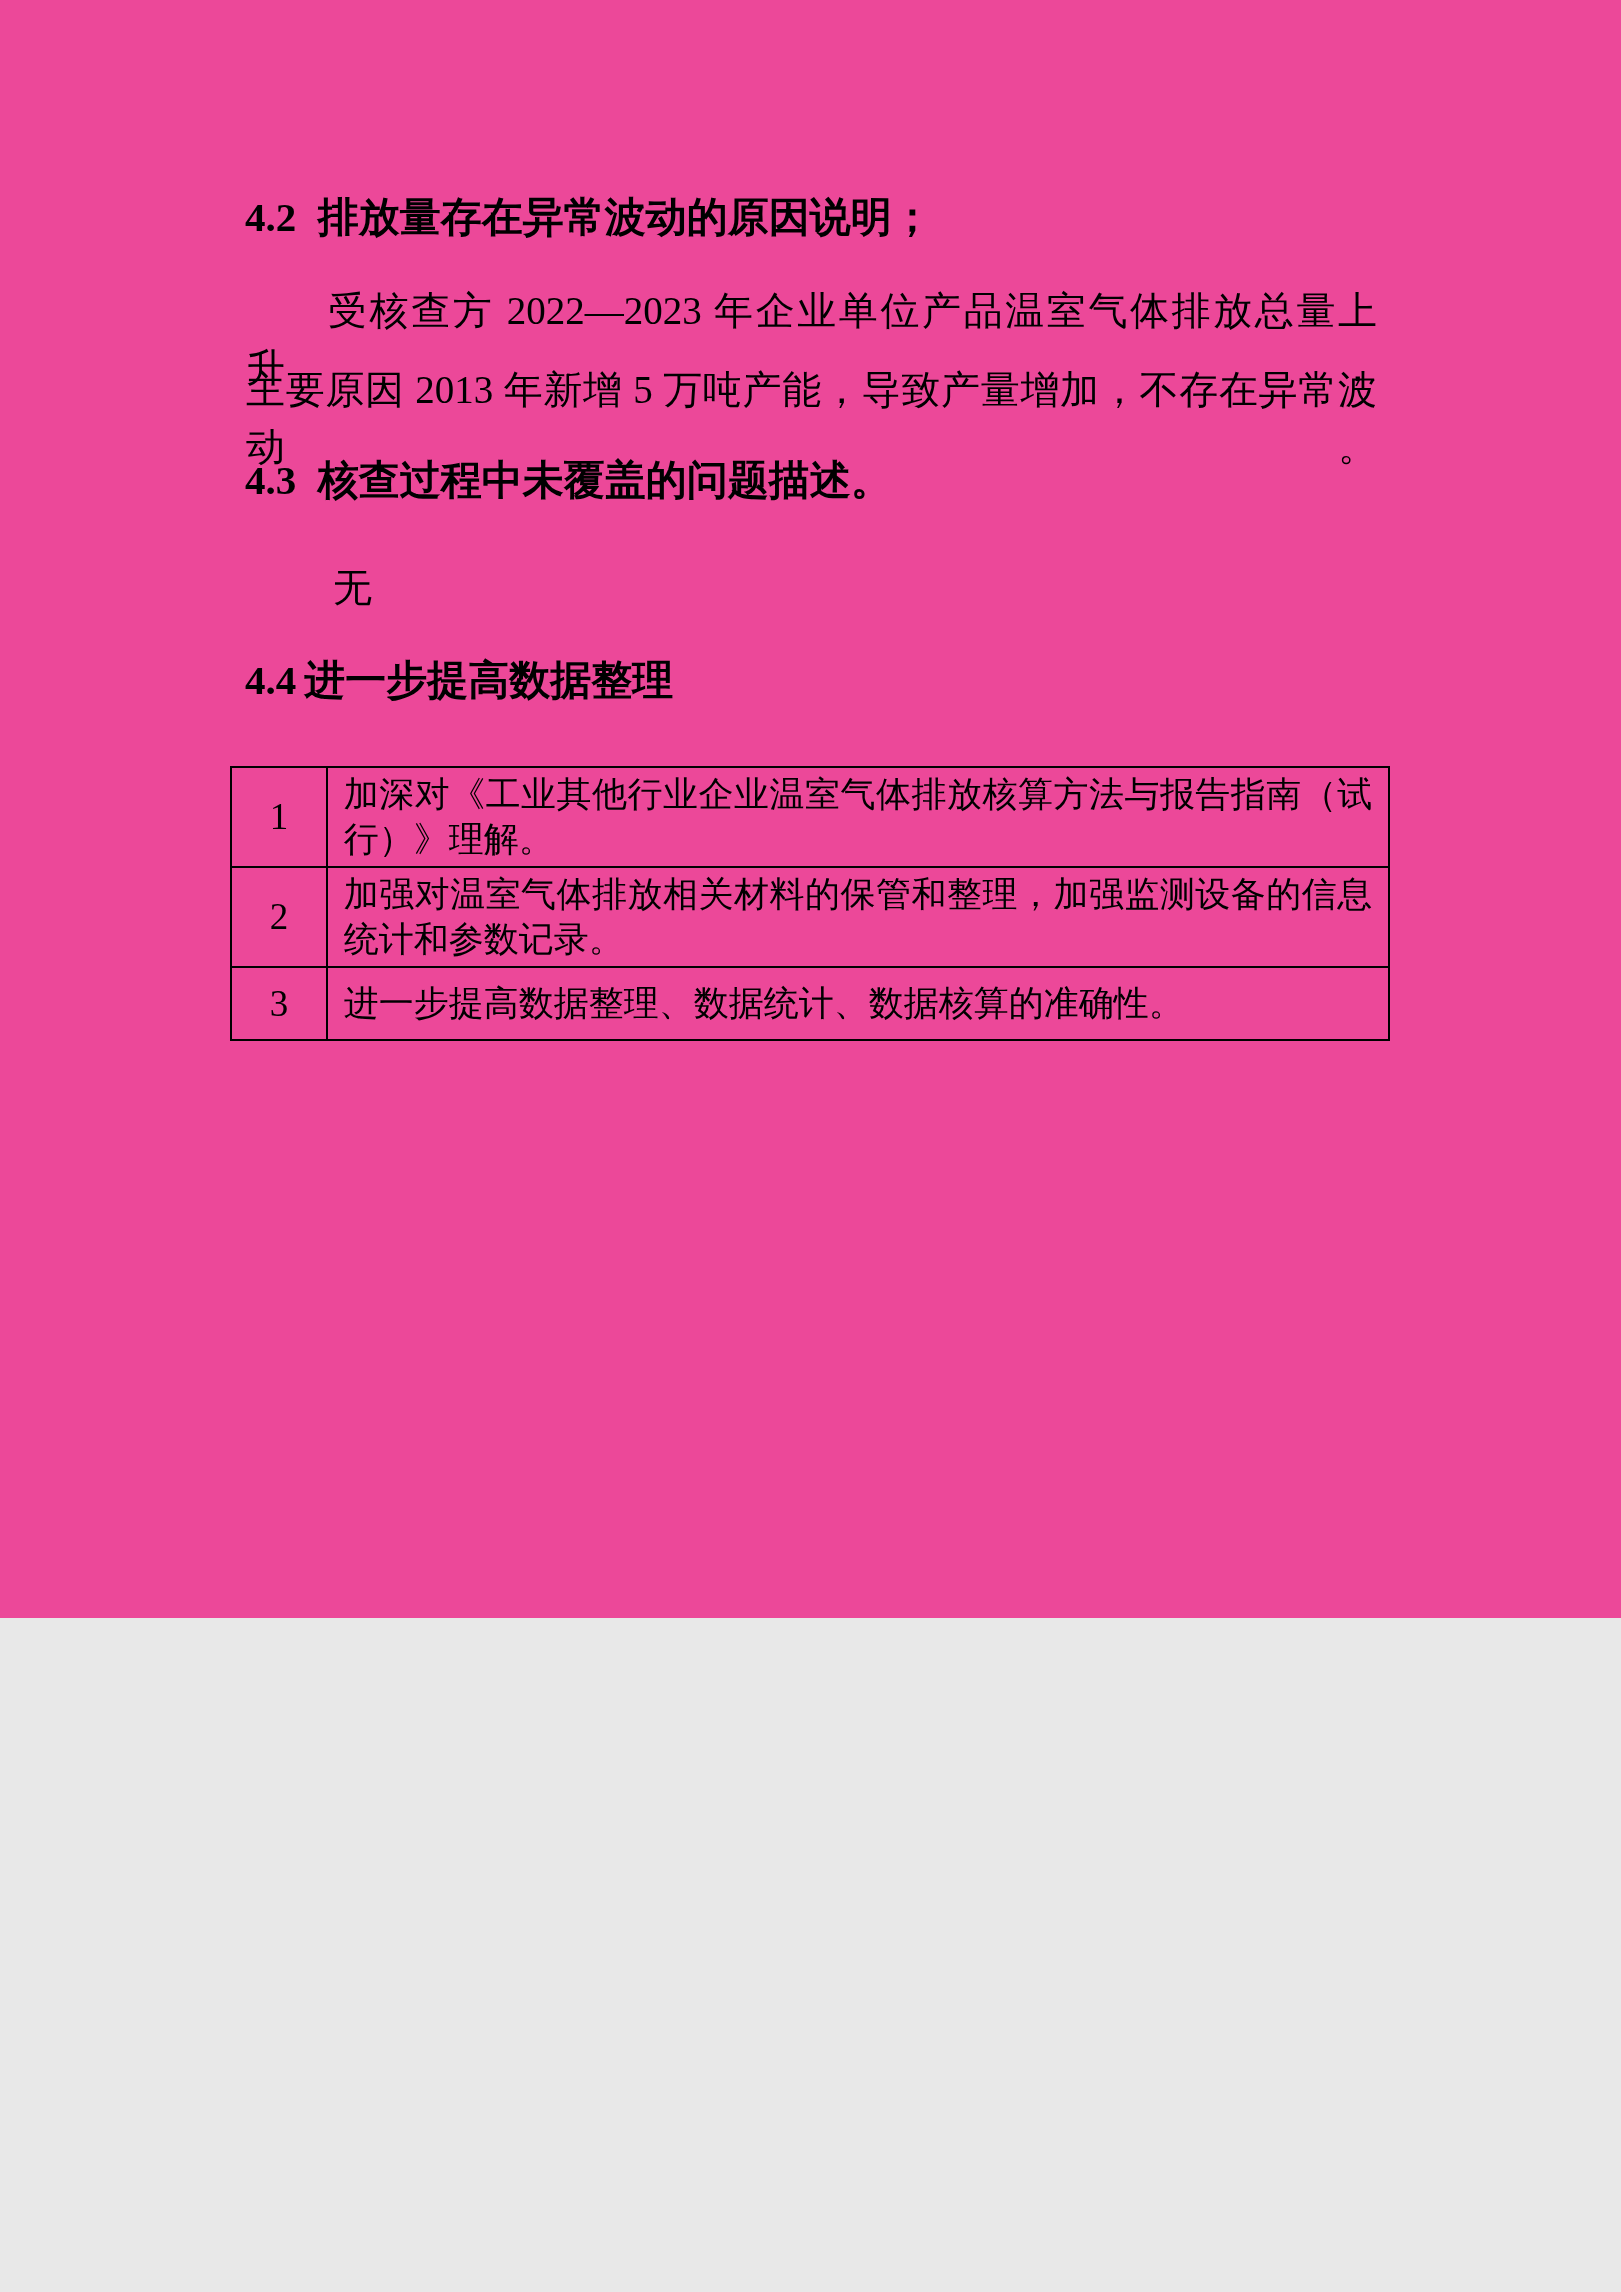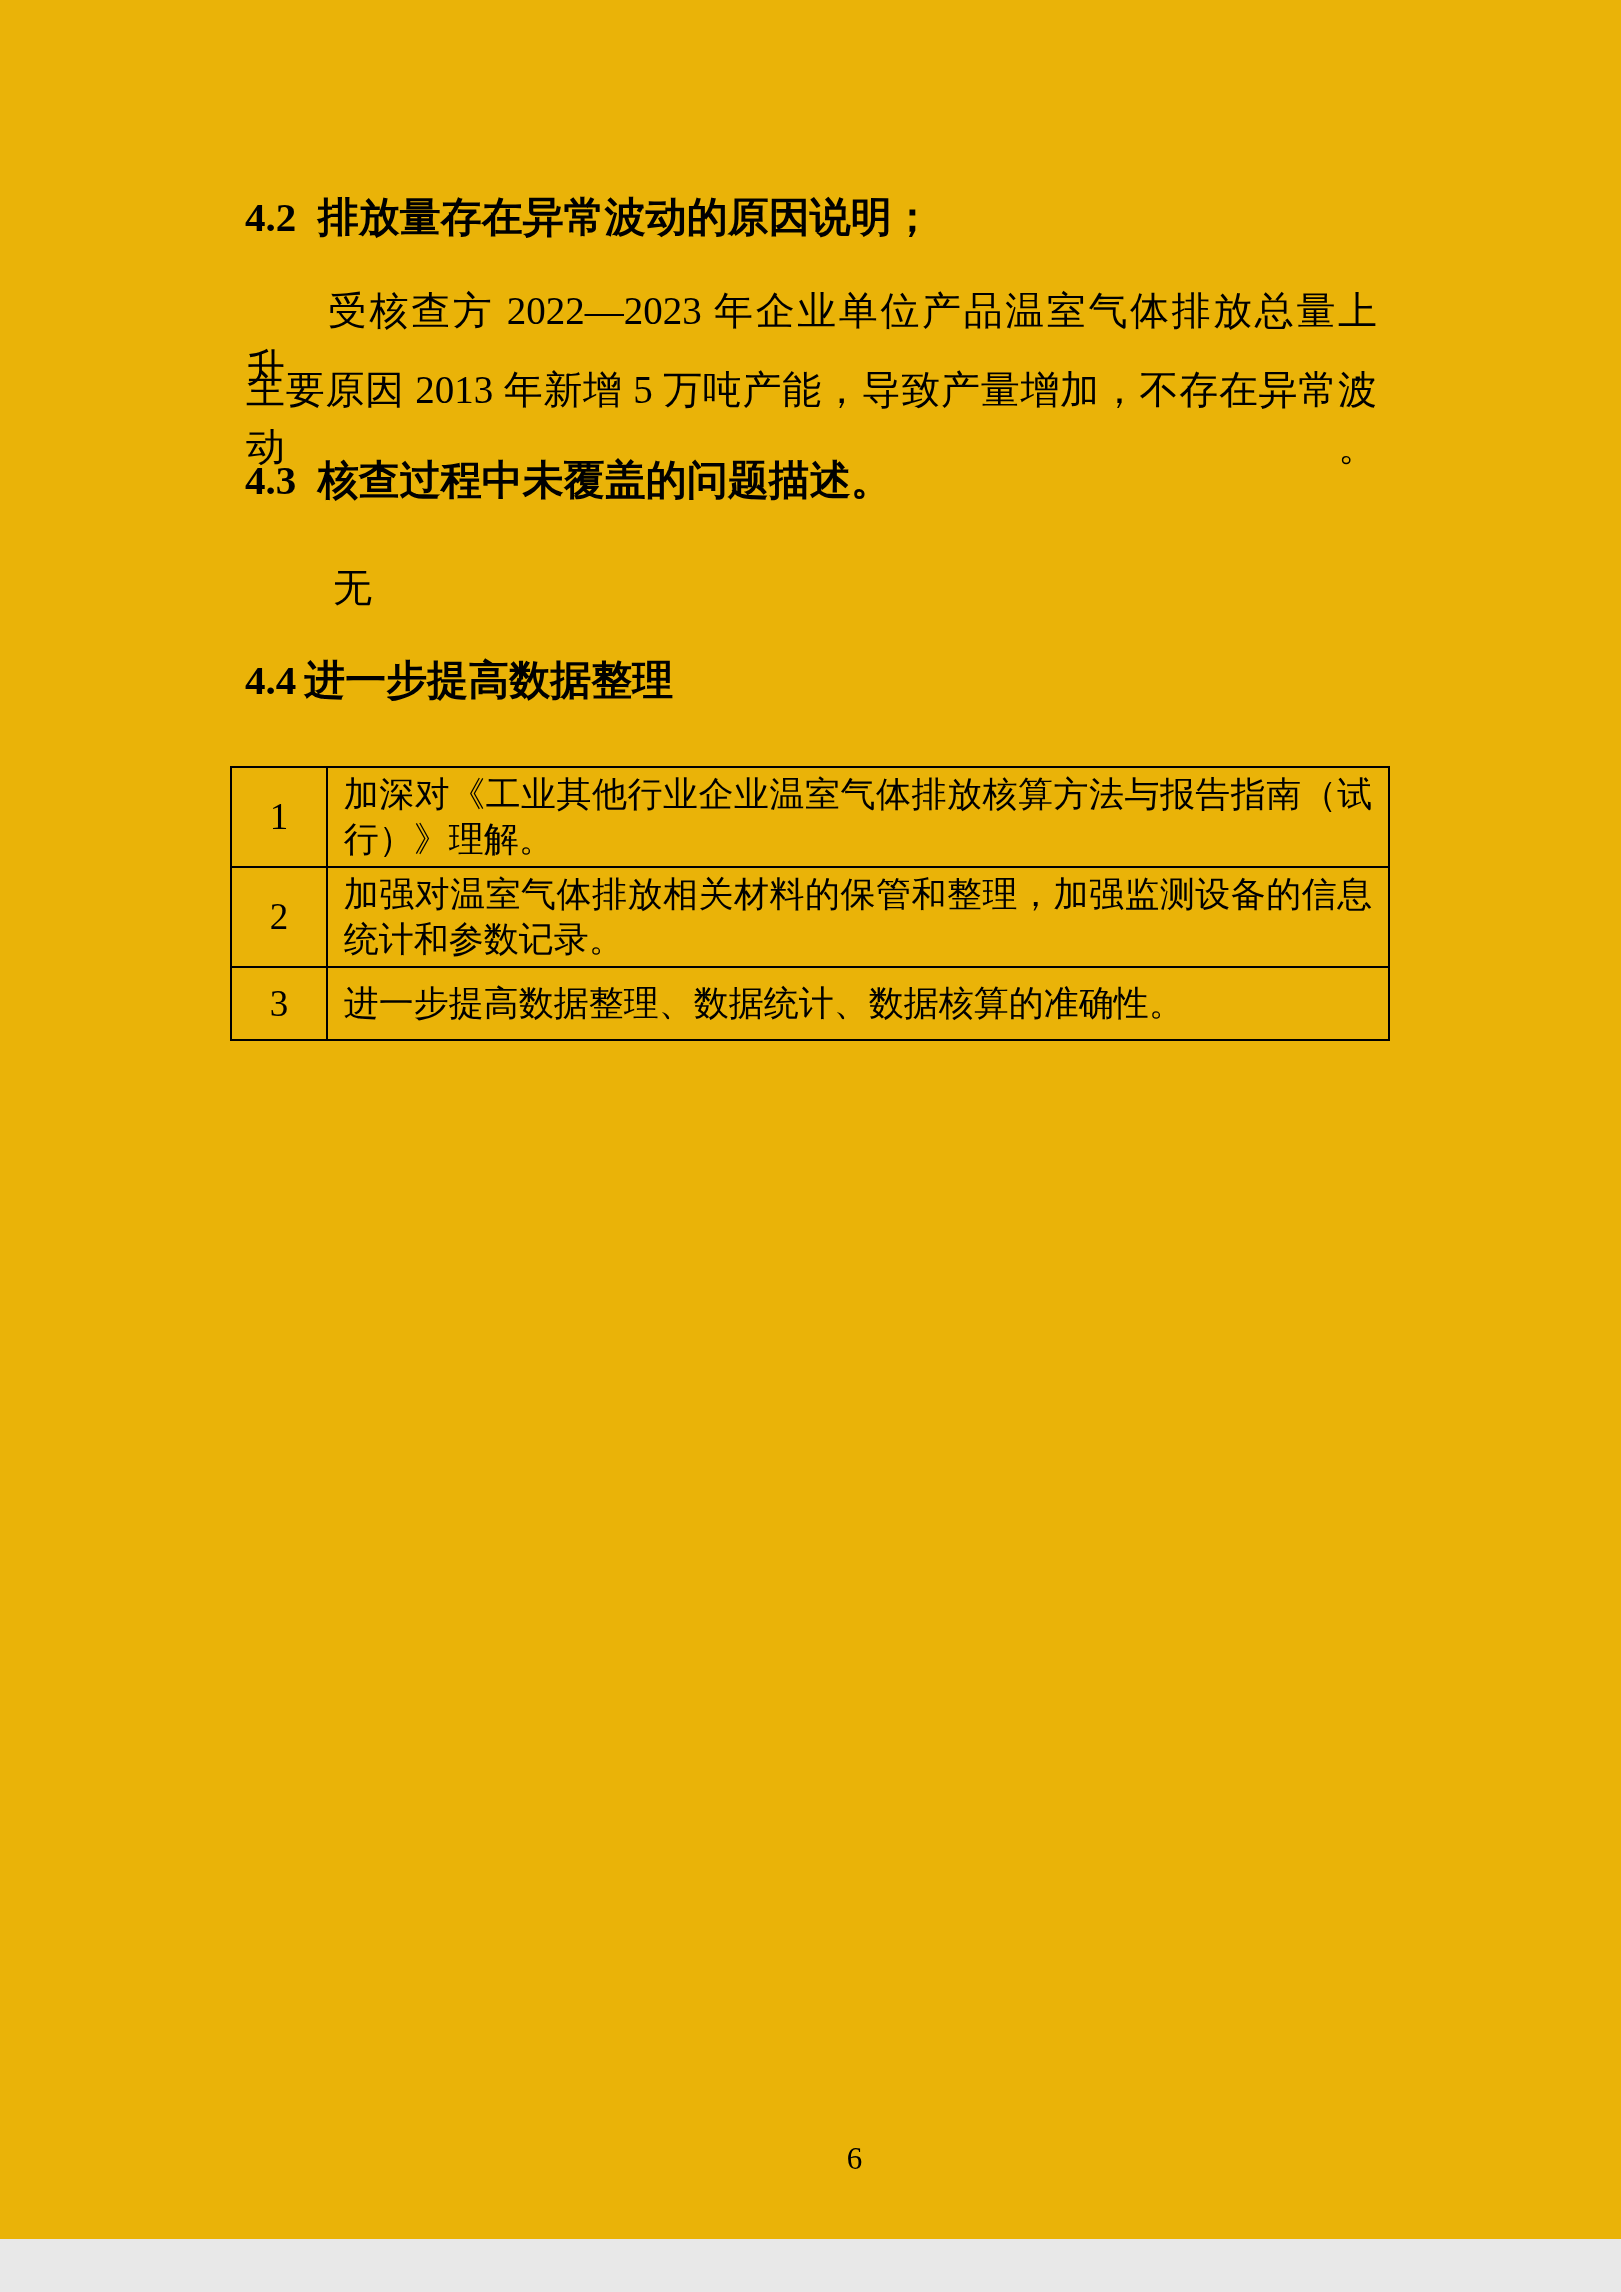--- a/index.html
+++ b/index.html
@@ -1,21 +1,21 @@
 <!DOCTYPE html>
 <html><head>
 <meta charset="utf-8">
 <style>
   html,body { margin:0; padding:0; background:#e8e8e8; }
   .page {
     position: relative;
     width: 1621px;
-    height: 2239px;
+    height: 1618px;
     margin: 0 auto;
-    background: #eab308;
+    background: #ec4899;
     color: #000000;
     font-family: "Liberation Serif", "DejaVu Serif", serif;
     overflow: hidden;
   }
   .heading {
     position: absolute;
     left: 245px;
     margin: 0;
     font-weight: bold;
     font-size: 41px;

